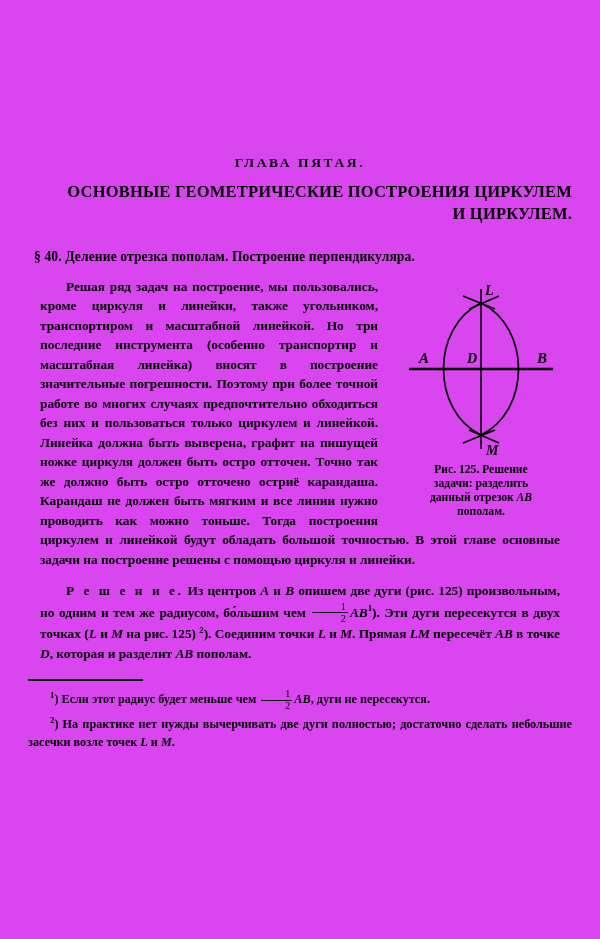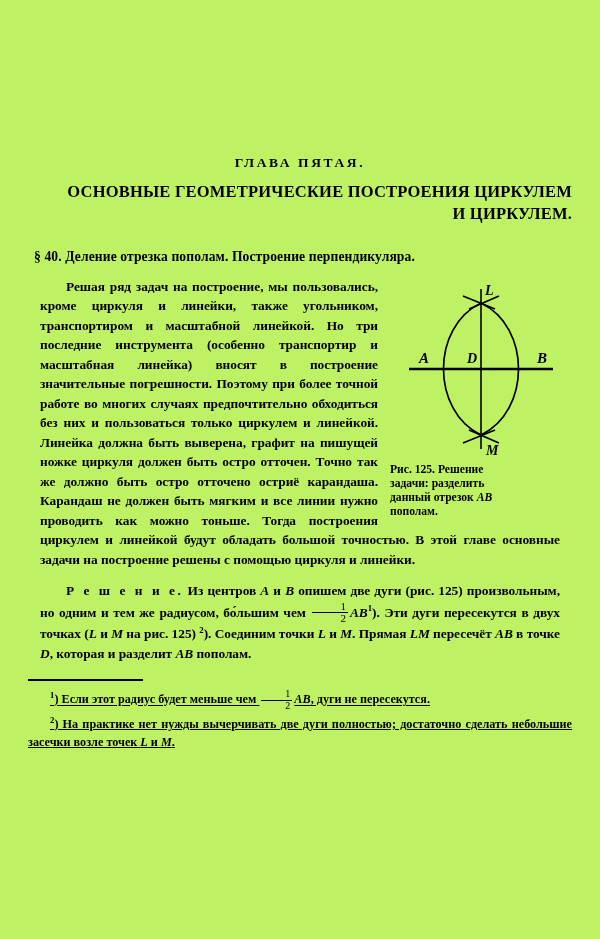--- a/index.html
+++ b/index.html
@@ -8,21 +8,21 @@
     background: #ffffff;
   }
   body {
     font-family: "Liberation Serif", "DejaVu Serif", serif;
     color: #000000;
   }
   .page {
     position: relative;
     width: 600px;
     height: 939px;
-    background: #bef264;
+    background: #d946ef;
     overflow: hidden;
   }
   .content {
     position: absolute;
     left: 28px;
     top: 155px;
     width: 544px;
   }
 
   
@@ -65,21 +65,21 @@
     float: right;
     width: 182px;
     margin: 4px 0 2px 12px;
     shape-margin: 4px;
   }
   .figure svg { display: block; margin: 0 auto; }
   .fig-caption {
     font-weight: bold;
     font-size: 11.6px;
     line-height: 1.22;
-    text-align: left;
+    text-align: center;
     margin-top: 7px;
     text-indent: 0;
   }
   .fig-caption i { font-style: italic; }
 
   
   .frac {
     display: inline-block;
     vertical-align: -0.48em;
     text-align: center;
@@ -94,21 +94,20 @@
     font-style: italic;
     font-family: "Liberation Serif", "DejaVu Serif", serif;
   }
   sup.fn { font-size: 0.66em; vertical-align: super; font-weight: bold; }
   .spaced { letter-spacing: 2.6px; }
 
   
   .footnotes {
     margin-top: 16px;
     padding-top: 0;
-    text-decoration: underline;
   }
   .fn-rule {
     width: 115px;
     height: 0;
     border-top: 2.2px solid #000;
     margin: 0 0 8px 0;
   }
   p.footnote {
     font-weight: bold;
     font-size: 12.2px;

